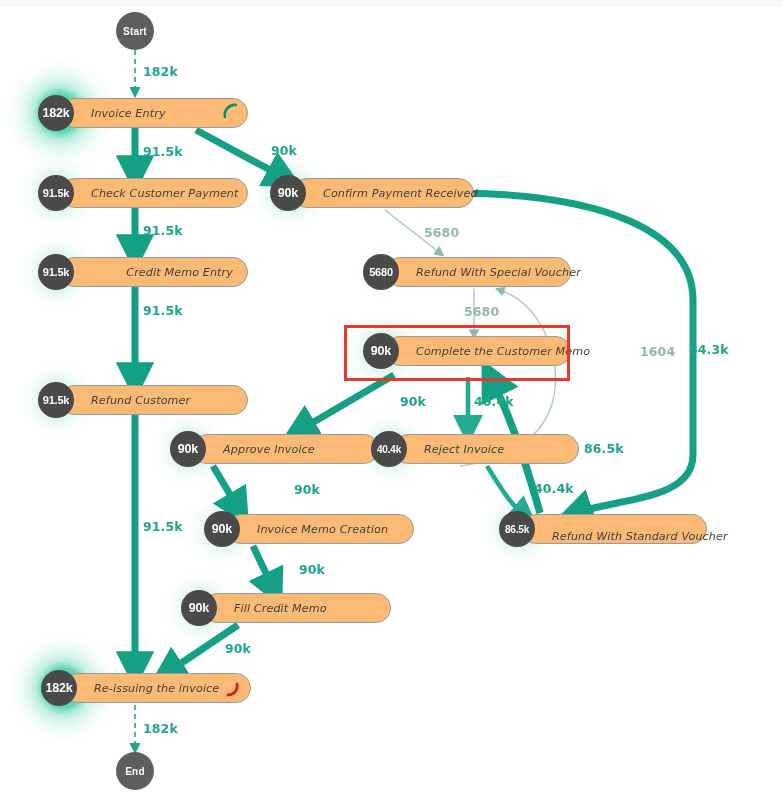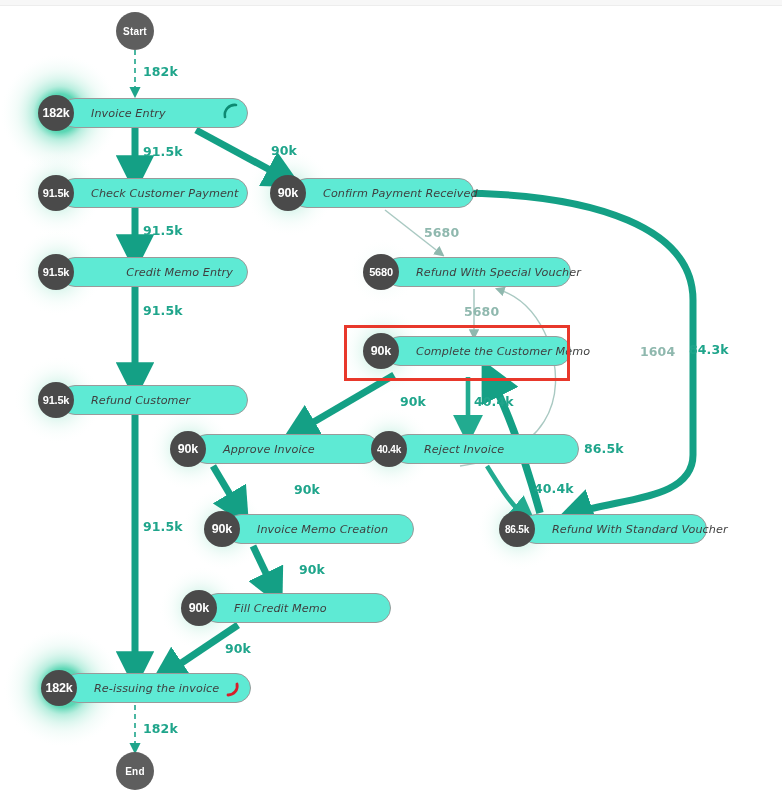--- a/index.html
+++ b/index.html
@@ -45,21 +45,21 @@
   .node {
     position: absolute;
     height: 30px;
     display: flex;
     align-items: center;
   }
   .pill {
     position: absolute;
     left: 22px; top: 0;
     height: 30px;
-    background: #5eead4;
+    background: #fdba74;
     border: 1.4px solid #9a9a9a;
     border-radius: 16px;
     display: flex;
     align-items: center;
     padding-left: 30px;
     padding-right: 14px;
     white-space: nowrap;
   }
   .pill-label {
     font-family: "DejaVu Sans", sans-serif;
@@ -281,21 +281,21 @@
     </div>
 
     <div class="node" style="left:204px; top:514px;">
       <div class="pill" style="width:188px;">
         <span class="pill-label">Invoice Memo Creation</span>
       </div>
       <div class="badge">90k</div>
     </div>
 
     <div class="node" style="left:499px; top:514px;">
-      <div class="pill" style="width:186px;">
+      <div class="pill" style="width:186px;align-items:flex-end;">
         <span class="pill-label">Refund With Standard Voucher</span>
       </div>
       <div class="badge xsmall">86.5k</div>
     </div>
 
     <div class="node" style="left:181px; top:593px;">
       <div class="pill" style="width:188px;">
         <span class="pill-label">Fill Credit Memo</span>
       </div>
       <div class="badge">90k</div>

